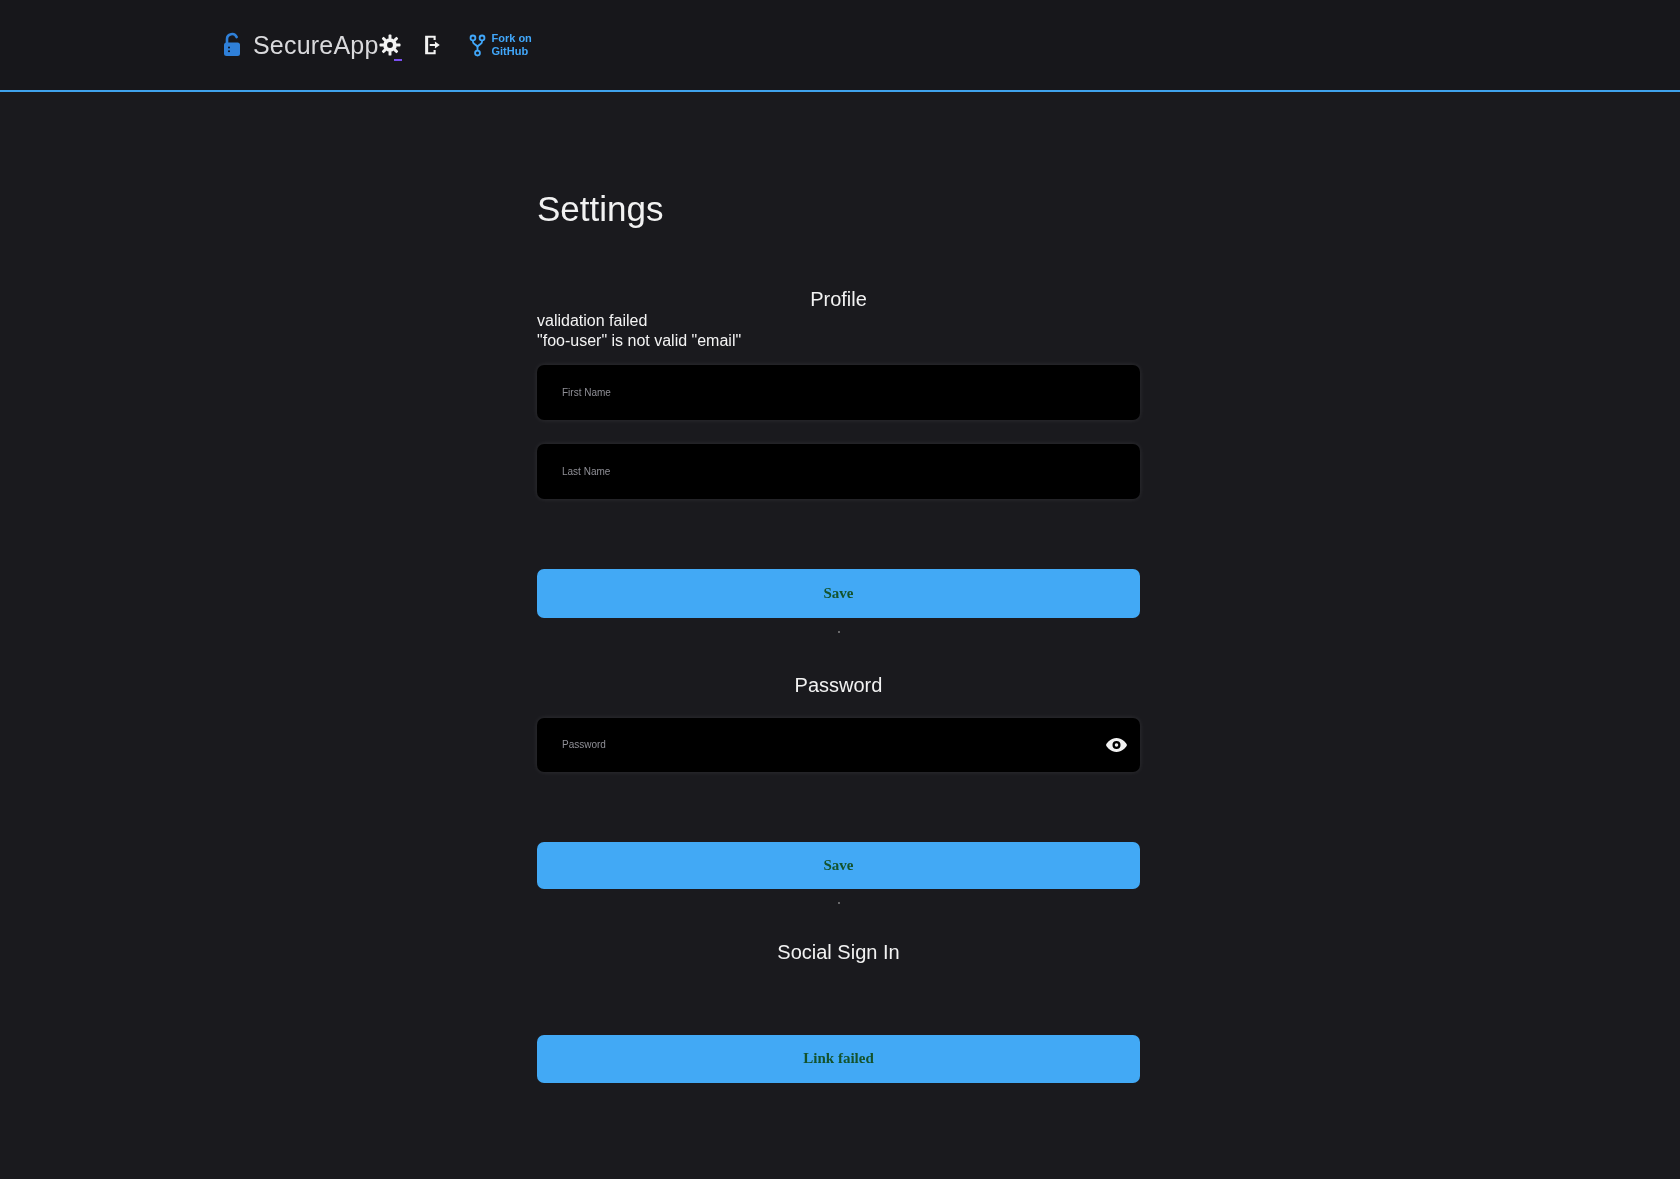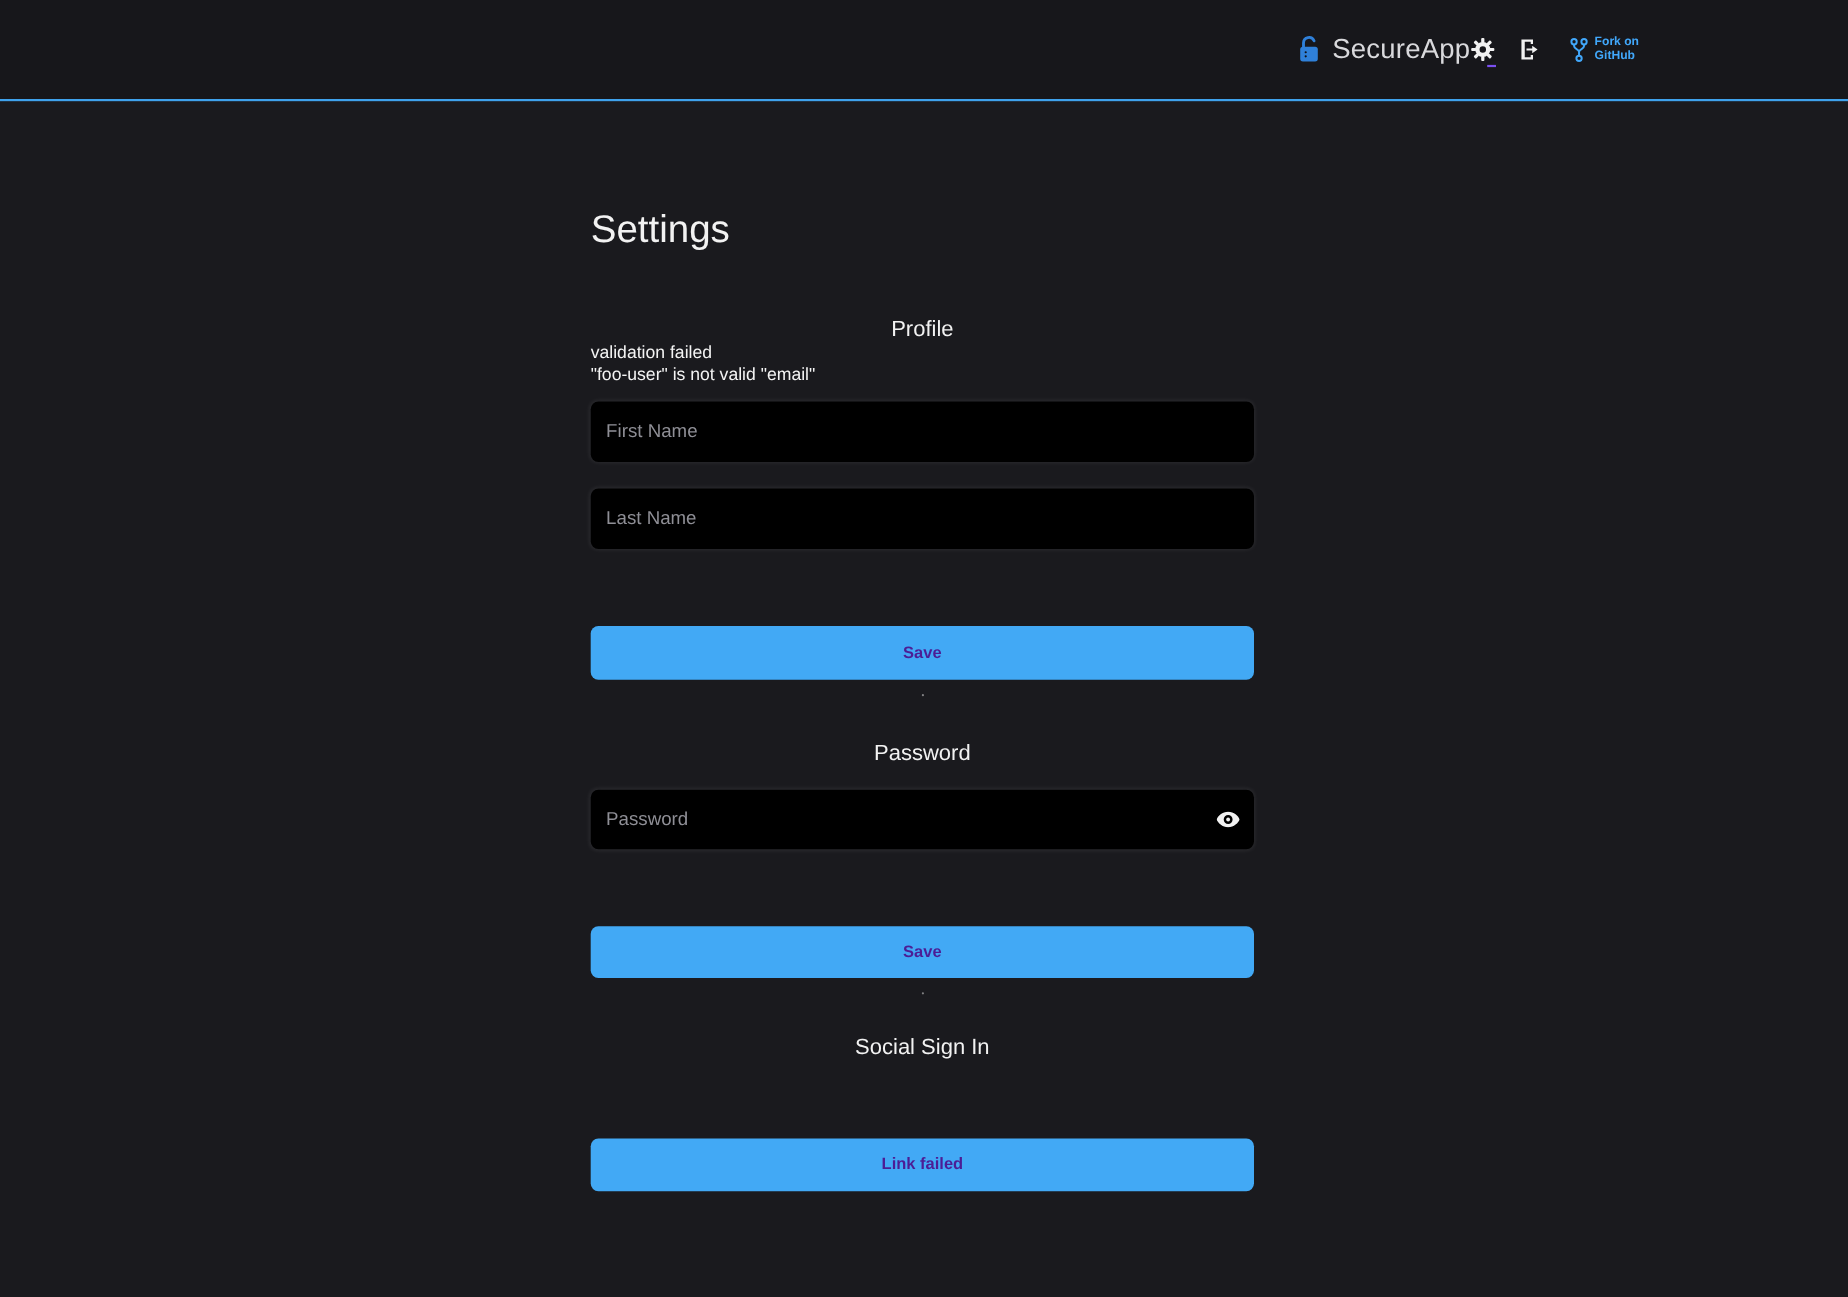--- a/index.html
+++ b/index.html
@@ -13,21 +13,21 @@
   body{
     width:1680px;height:1179px;position:relative;overflow:hidden;
     background:#1a1a1e;color:#f2f2f2;
     font-family:"Liberation Sans",sans-serif;
   }
 
   
   .navbar{
     position:absolute;top:0;left:0;width:1680px;height:92px;
     background:#17171b;border-bottom:2px solid var(--navbar-border);
-    display:flex;align-items:center;justify-content:flex-end;
+    display:flex;align-items:center;justify-content:flex-start;
     padding:0 190px 0 222px;
   }
   .brand{display:flex;align-items:center;gap:11px;}
   .brand-text{font-size:25px;color:#d9d9dc;letter-spacing:.2px;}
   .nav-actions{display:flex;align-items:center;gap:20px;}
   .icon-btn{position:relative;display:flex;align-items:center;justify-content:center;
     background:none;border:none;padding:0;cursor:pointer;color:#f2f2f2;}
   .gear-underscore{position:absolute;left:15px;bottom:-5px;width:8px;height:2px;background:#7a4ff0;}
   .fork-link{display:flex;align-items:center;gap:6px;text-decoration:none;color:var(--link-blue);cursor:pointer;margin-left:6px;}
   .fork-text{font-size:11px;font-weight:bold;line-height:1.2;color:var(--link-blue);}
@@ -49,30 +49,30 @@
   .email-input{
     display:block;width:100%;background:transparent;border:none;outline:none;
     color:#fff;font-size:16px;font-weight:600;font-family:inherit;
     padding:3px 0 0;letter-spacing:.2px;
   }
   .validation{margin-top:0;font-size:16px;line-height:1.25;color:#f4f4f4;}
 
   .text-input{
     display:block;width:100%;height:55px;background:#000;border:none;outline:none;
     border-radius:7px;box-shadow:0 0 5px rgba(255,255,255,.10);
-    color:#fff;font-size:17px;font-family:inherit;padding:0 14px;
+    color:#fff;font-size:10px;font-family:inherit;padding:0 25px;
   }
   .text-input::placeholder{color:#8f8f96;}
   #first-name-input{margin-top:14px;}
   #last-name-input{margin-top:24px;}
 
   .btn{
     display:block;width:100%;border:none;border-radius:7px;
-    background:var(--accent);color:#4c1d95;font-size:15px;font-weight:600;
-    font-family:Liberation Sans, sans-serif;cursor:pointer;
+    background:var(--accent);color:#14532d;font-size:15px;font-weight:600;
+    font-family:Liberation Serif, serif;cursor:pointer;
   }
   #save-profile-button{margin-top:70px;height:49px;}
   #save-password-button{margin-top:70px;height:47px;}
   #link-github-button{margin-top:71px;height:48px;font-size:15px;}
 
   .divider-dot{width:2px;height:2px;border-radius:50%;background:rgba(255,255,255,.45);margin:13px auto 0;}
 
   .password-row{position:relative;margin-top:21px;}
   .password-row .text-input{height:54px;padding-right:44px;}
   .eye-btn{position:absolute;right:13px;top:50%;transform:translateY(-50%);

